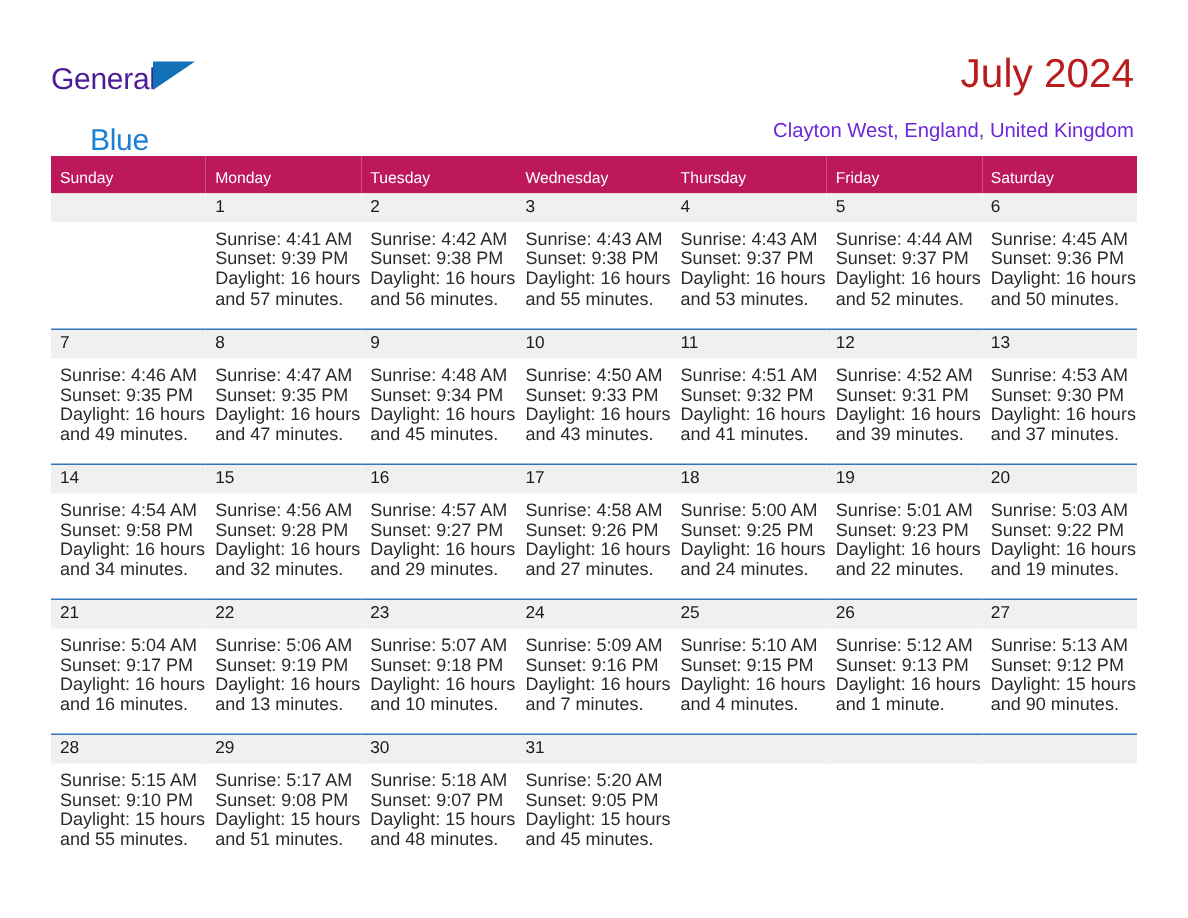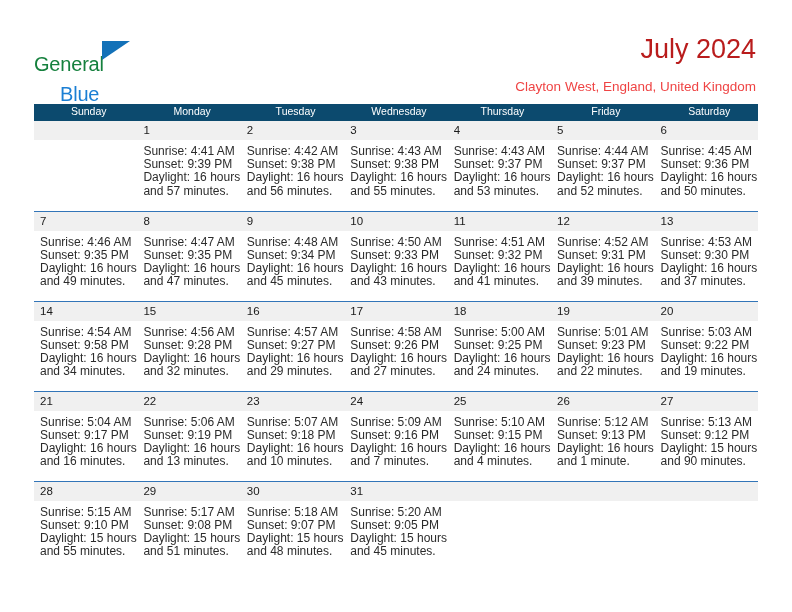--- a/index.html
+++ b/index.html
@@ -34,24 +34,24 @@
   .logo {
     position: absolute;
     left: 34px;
     top: 38px;
     width: 130px;
     height: 46px;
   }
   .logo-general {
     position: absolute;
     left: 0;
-    top: 15px;
+    top: 4px;
     font-size: 20px;
     letter-spacing: -0.2px;
-    color: #15803d;
+    color: #4c1d95;
     line-height: 22px;
   }
   .logo-tri {
     position: absolute;
     left: 68px;
     top: 3px;
     width: 0;
     height: 0;
     border-left: 28px solid #1371b8;
     border-bottom: 19px solid transparent;
@@ -74,43 +74,43 @@
     font-size: 27px;
     color: #b91c1c;
     text-align: right;
     white-space: nowrap;
   }
   .subtitle {
     position: absolute;
     right: 36px;
     top: 79px;
     font-size: 13.5px;
-    color: #ef4444;
+    color: #6d28d9;
     white-space: nowrap;
   }
 
   
   .calendar {
     position: absolute;
     left: 34px;
     top: 104px;
     width: 724px;
     border-collapse: collapse;
     table-layout: fixed;
   }
 
   .calendar col { width: 103.43px; }
 
   thead th {
-    background: #0c4a6e;
+    background: #be185d;
     color: #ffffff;
     font-size: 10.5px;
     font-weight: normal;
-    text-align: center;
-    padding: 0 0 4px 6px;
+    text-align: left;
+    padding: 8px 0 4px 6px;
     height: 13px;
     vertical-align: middle;
   }
 
   tbody tr.week {
     height: 90px;
   }
 
   tbody td {
     vertical-align: top;

